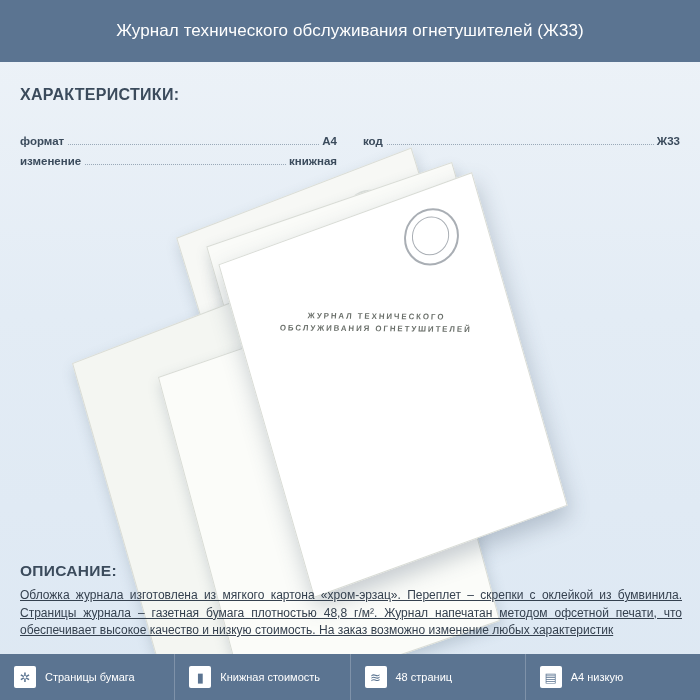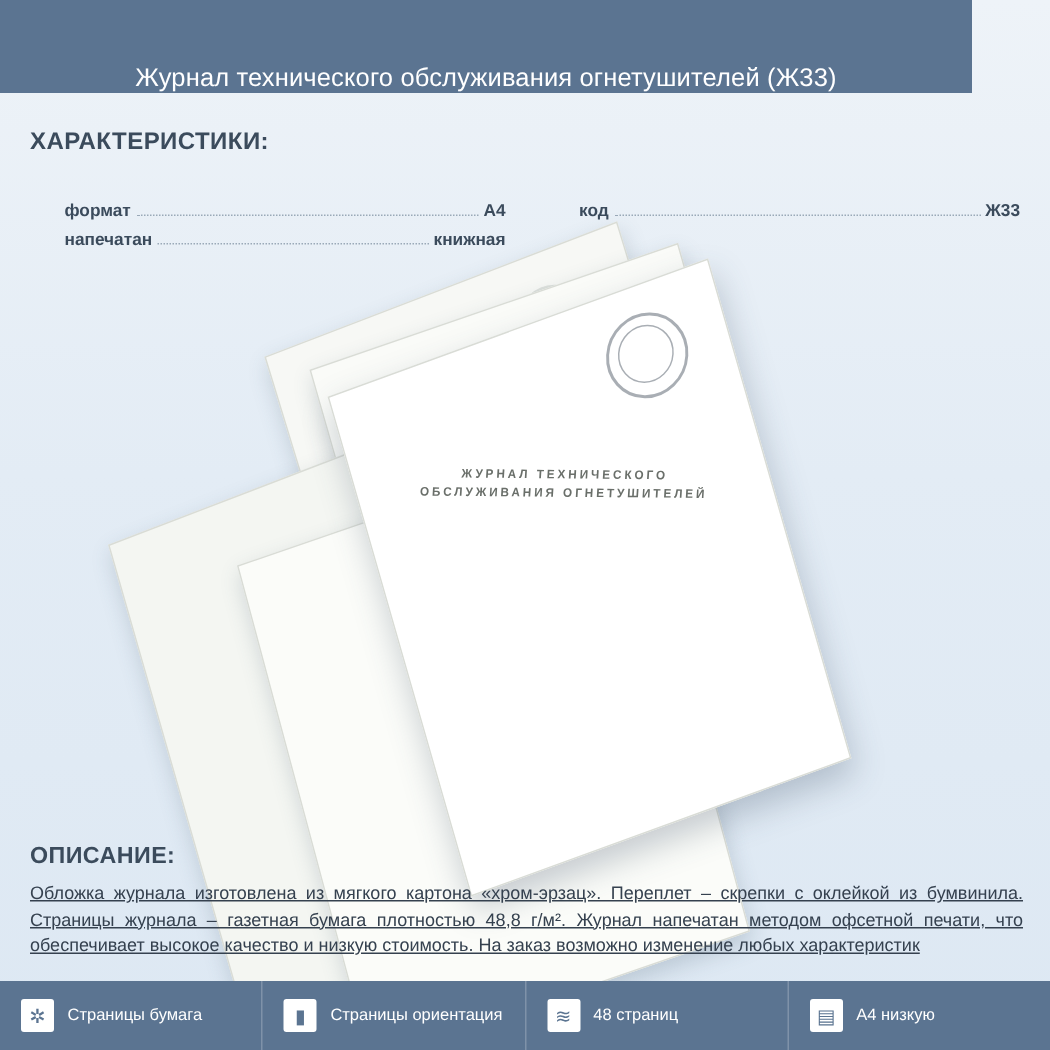--- a/index.html
+++ b/index.html
@@ -18,25 +18,25 @@
     width: 700px;
     height: 700px;
     background: linear-gradient(180deg, #eef3f8 0%, #e3ecf5 45%, #dde8f3 100%);
     overflow: hidden;
   }
 
   
   .header {
     position: absolute;
     top: 0; left: 0;
-    width: 648px;
+    width: 700px;
     height: 62px;
     background: #5b7491;
     display: flex;
-    align-items: flex-end;
+    align-items: center;
     justify-content: center;
   }
   .header-title {
     color: #ffffff;
     font-size: 17px;
     font-weight: normal;
     letter-spacing: 0.1px;
     text-align: center;
   }
 
@@ -64,21 +64,20 @@
   .spec-row {
     display: flex;
     align-items: baseline;
     font-size: 11.5px;
     color: #3b4b5c;
     margin-bottom: 7px;
     white-space: nowrap;
   }
   .spec-key {
     font-weight: bold;
-    margin-left: 23px;
   }
   .spec-dots {
     flex: 1;
     border-bottom: 1px dotted #9aa9b8;
     margin: 0 3px 3px 4px;
     height: 1px;
   }
   .spec-val {
     font-weight: bold;
   }
@@ -248,21 +247,21 @@
   <div class="specs">
     <div class="specs-title">ХАРАКТЕРИСТИКИ:</div>
     <div class="specs-grid">
       <div class="specs-col">
         <div class="spec-row">
           <span class="spec-key">формат</span>
           <span class="spec-dots"></span>
           <span class="spec-val">А4</span>
         </div>
         <div class="spec-row">
-          <span class="spec-key">напечатан</span>
+          <span class="spec-key">изменение</span>
           <span class="spec-dots"></span>
           <span class="spec-val">книжная</span>
         </div>
       </div>
       <div class="specs-col">
         <div class="spec-row">
           <span class="spec-key">код</span>
           <span class="spec-dots"></span>
           <span class="spec-val">Ж33</span>
         </div>
@@ -291,21 +290,21 @@
   </div>
 
   <div class="footer">
     <div class="foot-item">
       <span class="foot-icon">✲</span>
       <span class="foot-label">Страницы бумага</span>
     </div>
     <div class="foot-sep"></div>
     <div class="foot-item">
       <span class="foot-icon">▮</span>
-      <span class="foot-label">Страницы ориентация</span>
+      <span class="foot-label">Книжная стоимость</span>
     </div>
     <div class="foot-sep"></div>
     <div class="foot-item">
       <span class="foot-icon">≋</span>
       <span class="foot-label">48 страниц</span>
     </div>
     <div class="foot-sep"></div>
     <div class="foot-item">
       <span class="foot-icon">▤</span>
       <span class="foot-label">А4 низкую</span>

